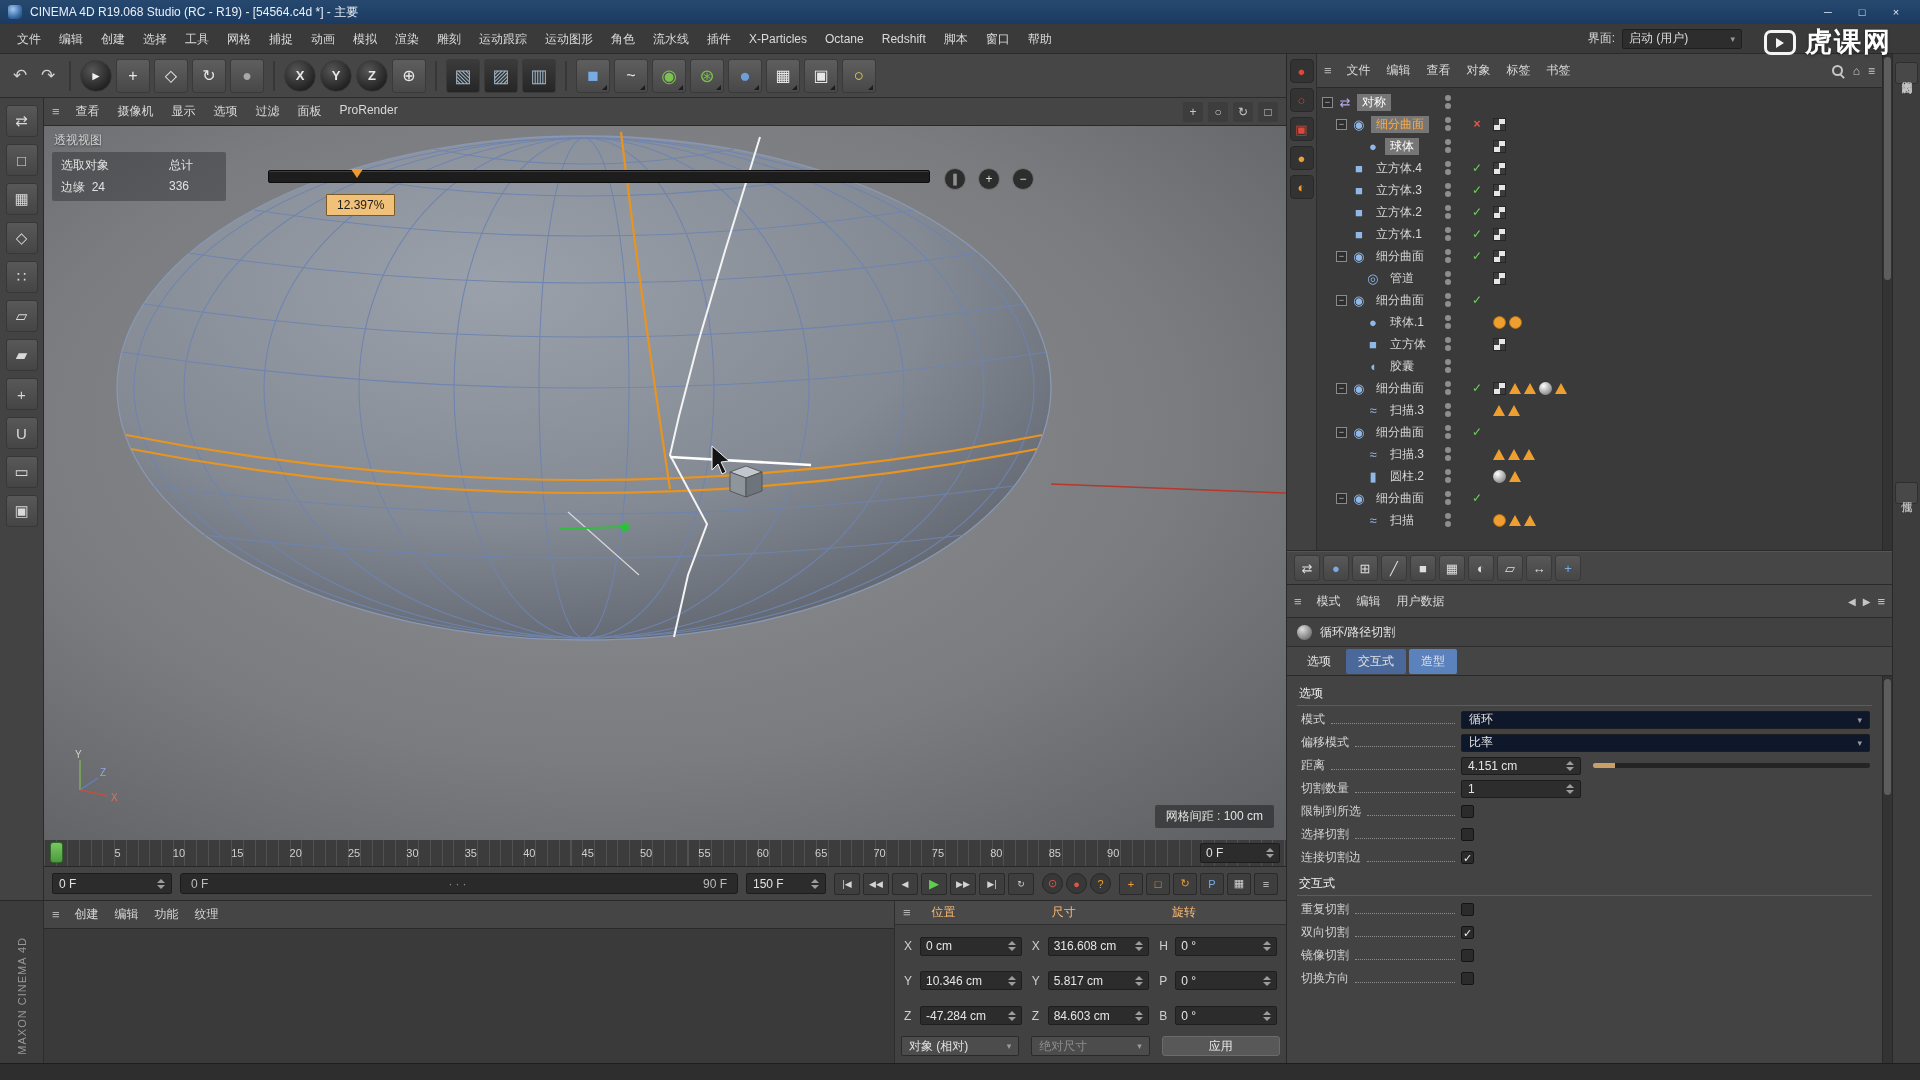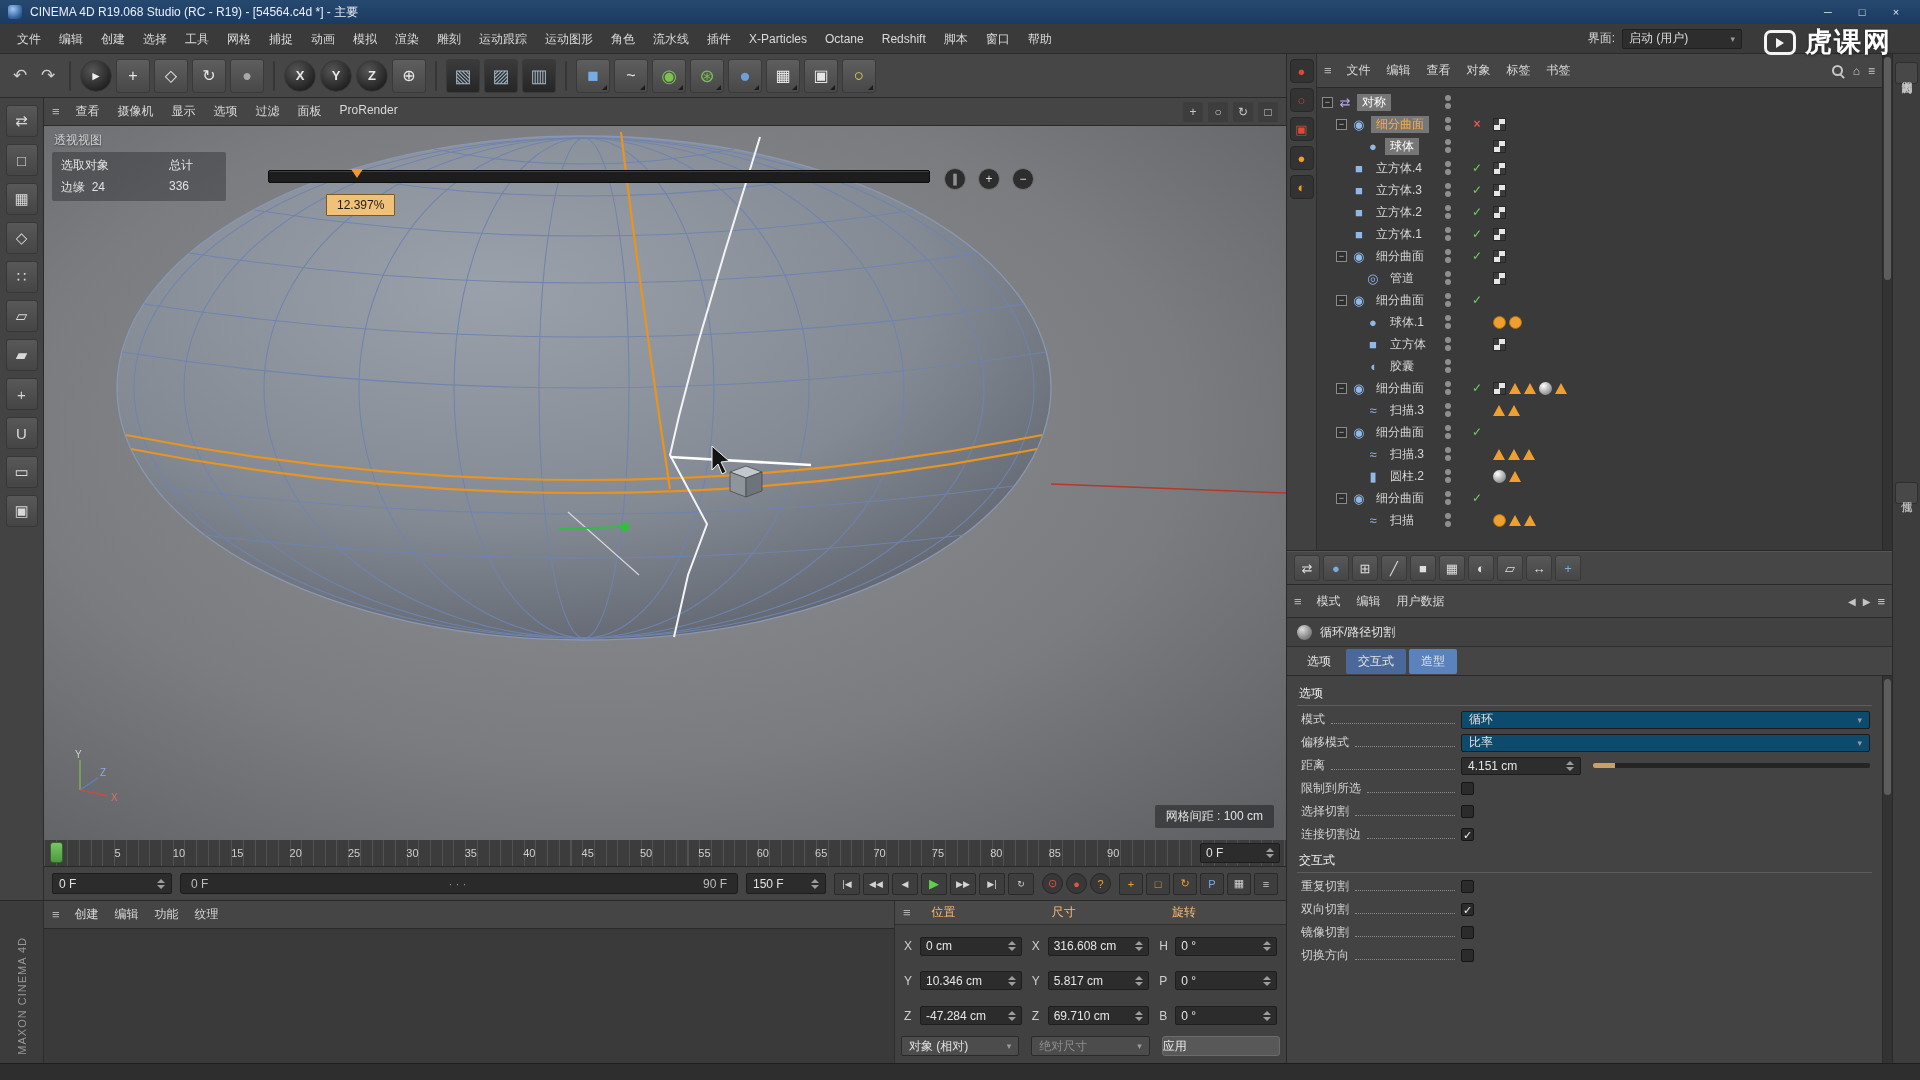--- a/index.html
+++ b/index.html
@@ -112,21 +112,21 @@
 .coord-grid{flex:1;display:grid;grid-template-columns:1fr 1fr 1fr;padding:4px 4px 0 4px}
 .ccol{display:flex;flex-direction:column;justify-content:space-around;padding:0 5px;min-width:0}
 .crow{display:flex;align-items:center;gap:5px}
 .caxis{width:11px;color:#d0d0d0;flex:none}
 .cfield{flex:1;height:19px;background:#2c2c2c;border:1px solid #1e1e1e;border-radius:2px;display:flex;align-items:center;padding:0 5px;color:#e6e6e6;min-width:0}
 .cval{overflow:hidden;white-space:nowrap}
 .coord-bottom{height:30px;display:grid;grid-template-columns:1fr 1fr 1fr;align-items:center;flex:none;padding-bottom:4px}
 .csel{height:20px;background:#4c4c4c;border:1px solid #2a2a2a;border-radius:2px;display:flex;align-items:center;padding:0 7px;margin:0 6px;color:#e2e2e2}
 .csel .arr{margin-left:auto;color:#9a9a9a;font-size:9px}
 .csel.disabled{color:#8d8d8d}
-.capply{height:20px;background:#585858;border:1px solid #6b6b6b;border-radius:3px;display:flex;align-items:center;justify-content:flex-start;margin:0 6px;color:#e8e8e8}
+.capply{height:20px;background:#585858;border:1px solid #6b6b6b;border-radius:3px;display:flex;align-items:center;justify-content:center;margin:0 6px;color:#e8e8e8}
 
 
 .rightpanel{position:absolute;left:1286px;top:54px;width:606px;height:1009px;background:#434343;border-left:1px solid #282828;display:flex;flex-direction:column}
 .om-region{height:497px;display:flex;border-bottom:1px solid #2a2a2a;flex:none}
 .takes{width:30px;background:#414141;border-right:1px solid #2d2d2d;display:flex;flex-direction:column;align-items:center;padding-top:5px;gap:5px;flex:none}
 .take{width:24px;height:24px;border-radius:4px;background:#333;border:1px solid #282828;display:flex;align-items:center;justify-content:center;font-size:13px;flex:none}
 .take.red{color:#d84a3a}.take.orange{color:#ef9f2f}
 .om-col{flex:1;display:flex;flex-direction:column;min-width:0}
 .om-menu{height:34px;background:#454545;border-bottom:1px solid #2a2a2a;display:flex;align-items:center;padding:0 7px;flex:none}
 .om-menu-item,.attr-menu-item,.mat-menu-item{padding:0 8px;color:#d8d8d8;white-space:nowrap}
@@ -168,21 +168,21 @@
 .attr-tabs{height:29px;display:flex;align-items:center;padding:0 8px;gap:3px;background:#454545;border-bottom:1px solid #2a2a2a;flex:none}
 .attr-tab{padding:4px 12px;border-radius:2px;color:#e2e2e2}
 .attr-tab.blue1{background:#4a699a}
 .attr-tab.blue2{background:#5b82bd}
 .attr-body{flex:1;display:flex;min-height:0}
 .attr-content{flex:1;padding-top:3px;min-width:0}
 .attr-section{margin:3px 10px 2px 10px;padding:3px 0 3px 2px;border-bottom:1px solid #5c5c5c;color:#efefef}
 .attr-row{display:flex;align-items:center;height:23px;padding:0 12px 0 14px}
 .attr-label-wrap{width:160px;display:flex;align-items:flex-end;flex:none}
 .attr-label{color:#d2d2d2;white-space:nowrap}
-.attr-dd{flex:1;height:18px;background:#0c4a6e;border:1px solid #1c1c1c;border-radius:2px;display:flex;align-items:center;padding:0 7px;color:#e4e4e4;min-width:0}
+.attr-dd{flex:1;height:18px;background:#0f172a;border:1px solid #1c1c1c;border-radius:2px;display:flex;align-items:center;padding:0 7px;color:#e4e4e4;min-width:0}
 .attr-dd .arr{margin-left:auto;color:#9a9a9a;font-size:9px}
 .attr-spin{width:120px;height:18px;background:#2d2d2d;border:1px solid #1c1c1c;border-radius:2px;display:flex;align-items:center;padding:0 6px;color:#e4e4e4;flex:none}
 .attr-slider{flex:1;height:5px;background:#242424;border-radius:2px;margin-left:12px;position:relative;overflow:hidden}
 .attr-slider .fill{position:absolute;left:0;top:0;bottom:0;background:#c9a06a}
 .checkbox{width:13px;height:13px;background:#2b2b2b;border:1px solid #151515;border-radius:2px;color:#f2f2f2;font-size:11px;line-height:12px;text-align:center;flex:none}
 
 
 .sidestrip{position:absolute;left:1892px;top:54px;width:28px;height:1009px;background:#3d3d3d;border-left:1px solid #292929;display:flex;flex-direction:column;align-items:center;padding-top:8px;gap:10px}
 .vtab{writing-mode:vertical-rl;color:#c6c6c6;background:#484848;border:1px solid #2e2e2e;border-radius:3px;padding:10px 3px;font-size:11px}
 .vtab.mid{margin-top:388px}
@@ -658,21 +658,21 @@
             <span class="cval">5.817 cm</span>
             <span class="spin">
                 <i class="up"></i>
                 <i class="dn"></i>
               </span>
           </div>
         </div>
           <div class="crow">
           <span class="caxis">Z</span>
           <div class="cfield">
-            <span class="cval">69.710 cm</span>
+            <span class="cval">84.603 cm</span>
             <span class="spin">
                 <i class="up"></i>
                 <i class="dn"></i>
               </span>
           </div>
         </div>
         </div>
       <div class="ccol">
 
       <div class="crow">
@@ -1147,20 +1147,34 @@
             <span class="spin">
                 <i class="up"></i>
                 <i class="dn"></i>
               </span>
           </div>
           <div class="attr-slider">
             <div class="fill" style="width: 8%;"></div>
           </div>
         </div>
 
+        <div class="attr-row">
+          <span class="attr-label-wrap">
+            <span class="attr-label">切割数量</span>
+            <span class="leader"></span>
+          </span>
+          <div class="attr-spin">
+            <span>1</span>
+            <span class="spin">
+                <i class="up"></i>
+                <i class="dn"></i>
+              </span>
+          </div>
+          <div style="flex:1"></div>
+        </div>
 
         <div>
 
         <div class="attr-row">
             <span class="attr-label-wrap">
               <span class="attr-label">限制到所选</span>
               <span class="leader"></span>
             </span>
             <span class="checkbox"></span>
           </div>

